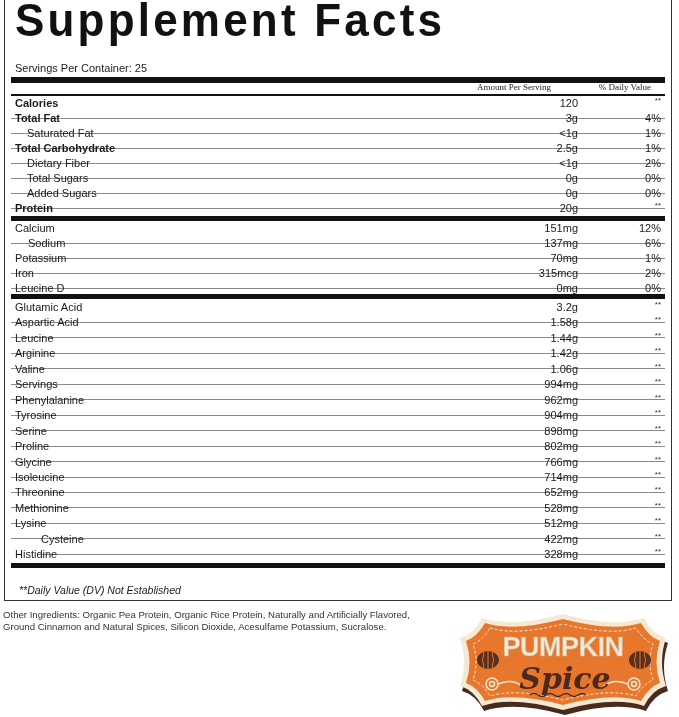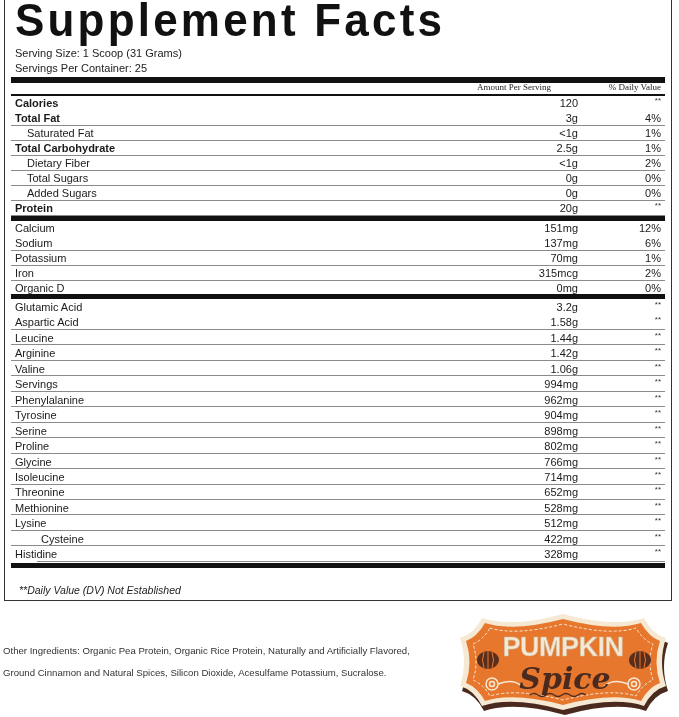--- a/index.html
+++ b/index.html
@@ -6,45 +6,44 @@
     body { width: 679px; height: 717px; position: relative; overflow: hidden;
            font-family: "Liberation Sans", sans-serif; color: #1a1a1a; }
     .panel { position: absolute; left: 4px; top: 0; width: 666px; height: 600px;
              border: 1.5px solid #333; border-top: none; box-sizing: content-box; }
     .title { position: absolute; left: 10px; top: -6px; font-family: "Liberation Sans", sans-serif;
              font-weight: 700; font-size: 44px; letter-spacing: 3.2px; color: #111;
              transform: scaleY(1.05); transform-origin: left top; white-space: nowrap; }
     .serving { position: absolute; left: 10px; font-size: 11px; color: #222; }
     .bar { position: absolute; left: 6px; right: 6px; background: #111; }
     .hdr { position: absolute; top: 82px; font-size: 9px; color: #222; font-family: Liberation Serif, serif; }
-    .row { position: absolute; left: 6px; right: 6px; height: 30px; font-size: 11px;
+    .row { position: absolute; left: 6px; right: 6px; height: 23px; font-size: 11px;
            border-bottom: 1px solid #8a8a8a; box-sizing: border-box; }
     .row.nob { border-bottom: none; }
     .row .name { position: absolute; left: 4px; top: 1px; white-space: nowrap; }
     .row .name.b { font-weight: 700; }
     .row .name.i { left: 16px; }
     .row .amt { position: absolute; right: 87px; top: 1px; text-align: right; }
     .row .dv { position: absolute; right: 4px; top: 1px; text-align: right; }
     .row .dv.stars { font-size: 8px; top: 0px; color: #333; }
     .foot { position: absolute; left: 14px; font-size: 10.5px; color: #222; }
     .ingredients { position: absolute; left: 3px; top: 609px; width: 430px; font-size: 9.6px;
-                   line-height: 22px; color: #333; margin-top: 31px; }
+                   line-height: 12px; color: #333; }
     .badge { position: absolute; left: 452px; top: 612px; width: 222px; height: 104px; }
   </style>
 </head>
 <body>
 
 <div class="panel">
   <div class="title">Supplement Facts</div>
-  <div class="serving" style="top:47px;">Serving Size: 1 Scoop (31 Grams)</div>
   <div class="serving" style="top:62px;">Servings Per Container: 25</div>
 
   <div class="bar" style="top:77px;height:6px;"></div>
   <div class="hdr" style="right:120px;">Amount Per Serving</div>
-  <div class="hdr" style="right:10px;">% Daily Value</div>
+  <div class="hdr" style="right:20px;">% Daily Value</div>
   <div class="bar" style="top:94px;height:2px;"></div>
 
   <div id="macros">
       <div class="row" style="top: 96px;">
         <span class="name b">Calories</span>
         <span class="amt">120</span>
         <span class="dv stars">**</span>
       </div>
       <div class="row" style="top: 111px;">
         <span class="name b">Total Fat</span>
@@ -82,37 +81,37 @@
         <span class="dv stars">**</span>
       </div>
     </div>
   <div class="bar" style="top:216px;height:5px;"></div>
   <div id="minerals">
       <div class="row" style="top: 221px;">
         <span class="name">Calcium</span>
         <span class="amt">151mg</span>
         <span class="dv">12%</span>
       </div>
-      <div class="row" style="top: 236px;">
+      <div class="row" style="top: 236px; margin-left: 13px;">
         <span class="name">Sodium</span>
         <span class="amt">137mg</span>
         <span class="dv">6%</span>
       </div>
       <div class="row" style="top: 251px;">
         <span class="name">Potassium</span>
         <span class="amt">70mg</span>
         <span class="dv">1%</span>
       </div>
       <div class="row" style="top: 266px;">
         <span class="name">Iron</span>
         <span class="amt">315mcg</span>
         <span class="dv">2%</span>
       </div>
       <div class="row nob" style="top: 281px;">
-        <span class="name">Organic D</span>
+        <span class="name">Leucine D</span>
         <span class="amt">0mg</span>
         <span class="dv">0%</span>
       </div>
     </div>
   <div class="bar" style="top:294px;height:5px;"></div>
   <div id="aminos">
       <div class="row" style="top: 300px;">
         <span class="name">Glutamic Acid</span>
         <span class="amt">3.2g</span>
         <span class="dv stars">**</span>

